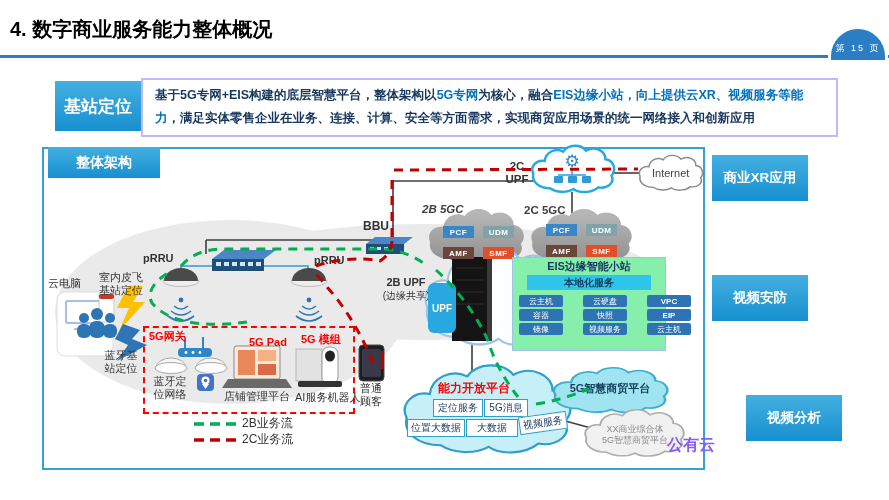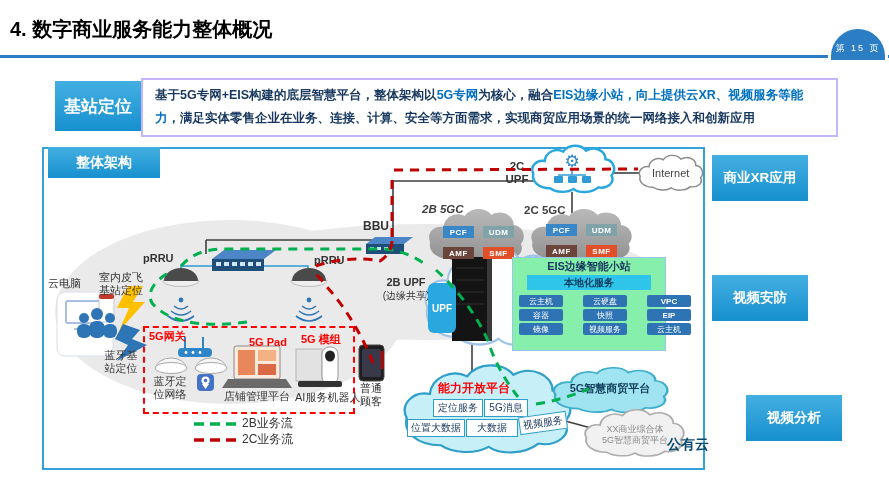--- a/index.html
+++ b/index.html
@@ -339,16 +339,16 @@
 <div class="svc" style="left:484px;top:399px;width:42px;height:16px;">5G消息</div>
 <div class="svc" style="left:407px;top:419px;width:56px;height:16px;">位置大数据</div>
 <div class="svc" style="left:466px;top:419px;width:50px;height:16px;">大数据</div>
 <div class="svc" style="left:519px;top:414px;width:46px;height:16px;transform:rotate(-8deg);">视频服务</div>
 
 <div class="lbl center" style="left:558px;top:382px;width:104px;font-weight:bold;color:#123F5C;">5G智慧商贸平台</div>
 <div class="lbl twoline" style="left:592px;top:424px;width:86px;font-size:9px;color:#8A8A8A;line-height:11px;">
   <div>XX商业综合体</div>
   <div>5G智慧商贸平台</div>
 </div>
-<div class="lbl" style="left:667px;top:438px;font-weight:bold;font-size:14px;color:#0c4a6e;">公有云</div>
+<div class="lbl" style="left:667px;top:438px;font-weight:bold;font-size:16px;color:#8b5cf6;">公有云</div>
 
 <div class="lbl" style="left:242px;top:417px;font-size:12px;">2B业务流</div>
 <div class="lbl" style="left:242px;top:433px;font-size:12px;">2C业务流</div>
 
 </body></html>

